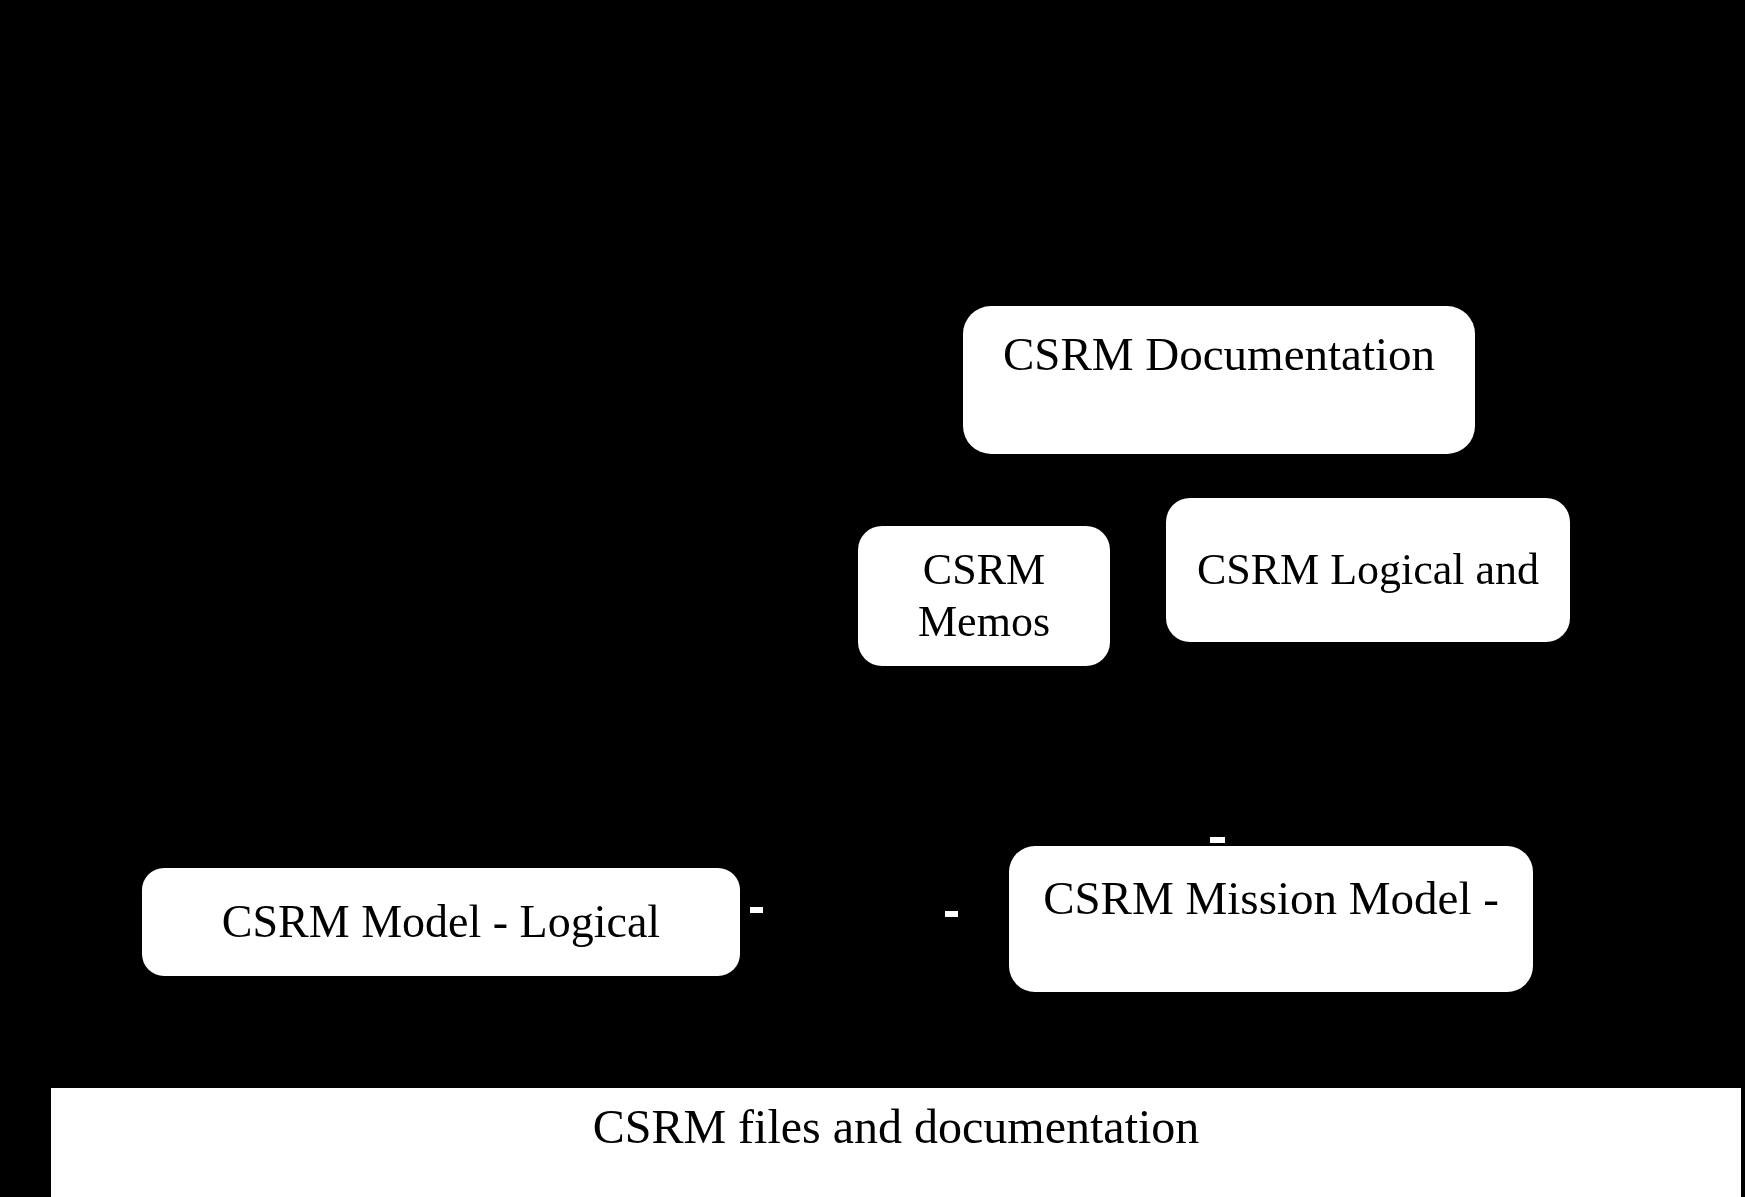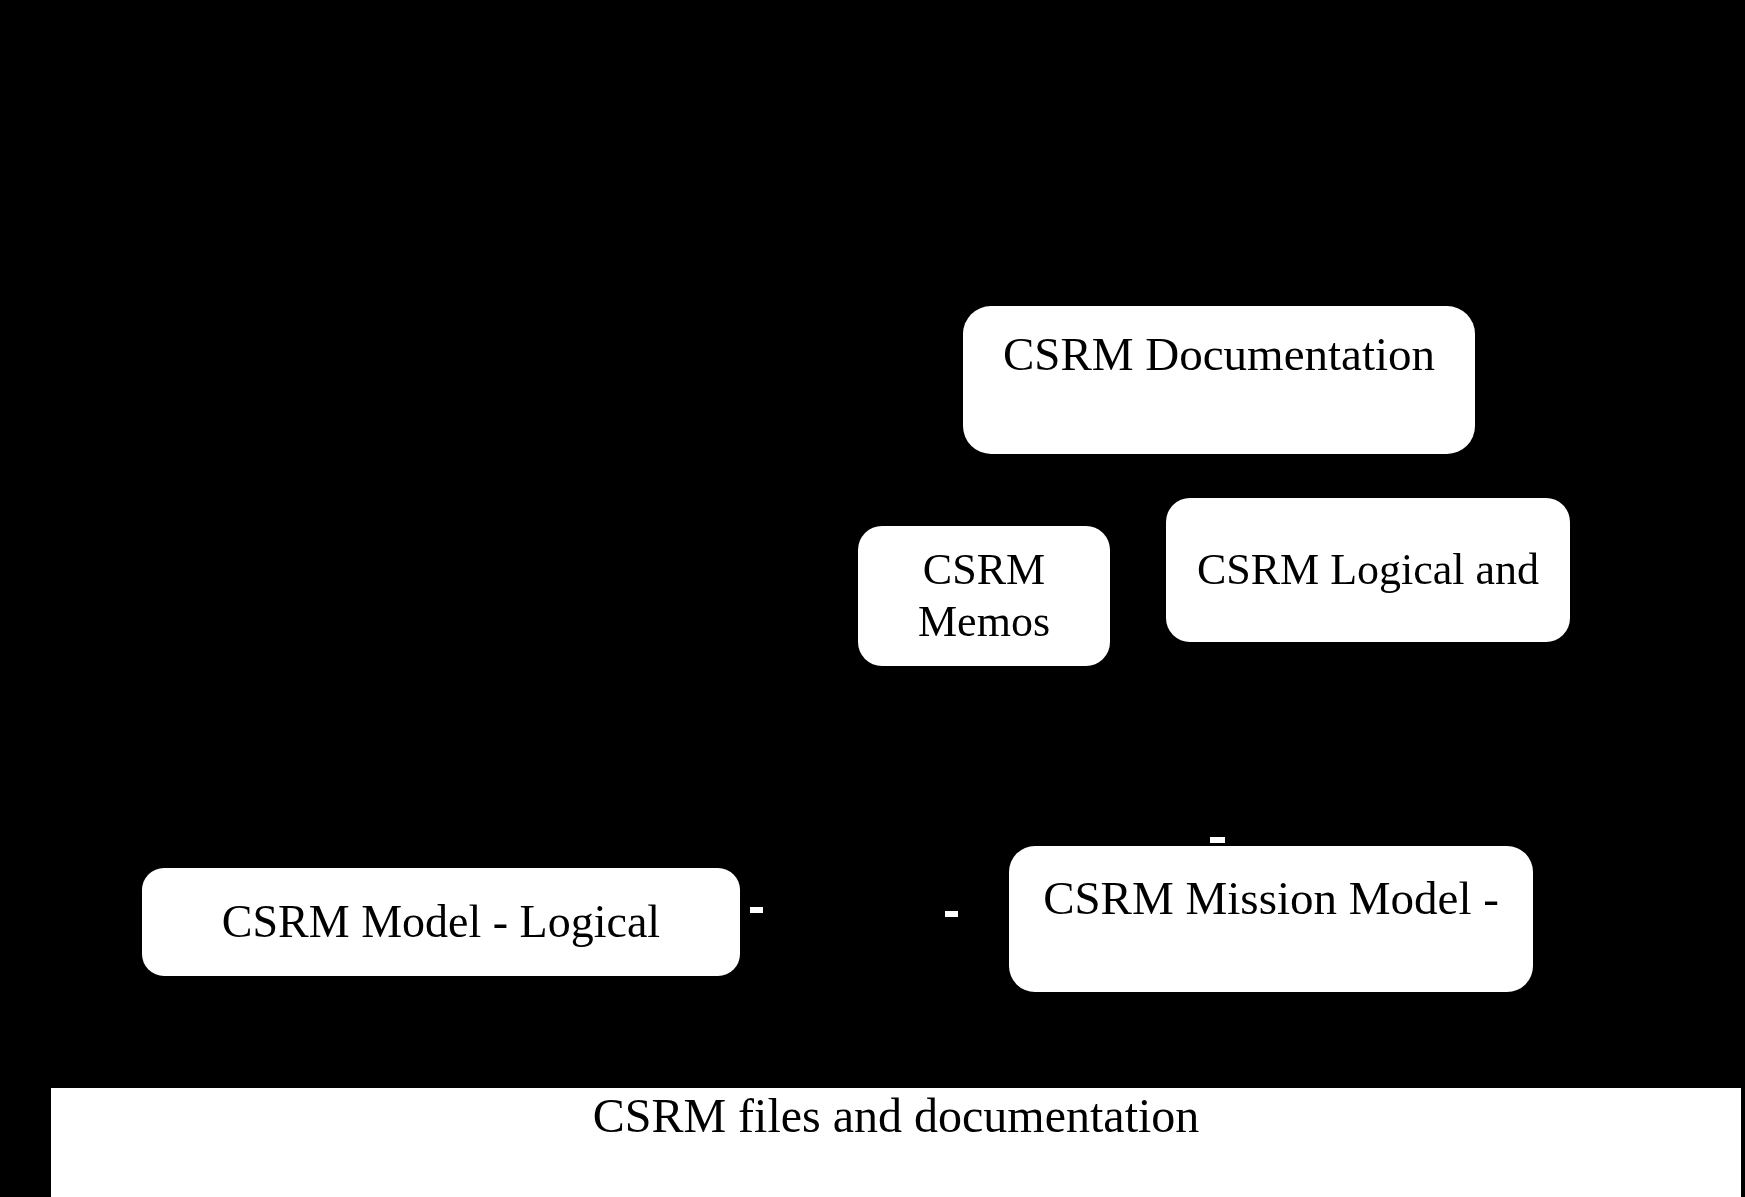--- a/index.html
+++ b/index.html
@@ -57,21 +57,21 @@
     padding-top:26px;
     font-size:47px;line-height:1.12;margin-left:46px;
   }
   
   .footer-bar{
     position:absolute;
     left:51px;top:1088px;width:1690px;height:109px;
     background:#ffffff;
     color:#000000;
     display:flex;
-    align-items:flex-start;
+    align-items:center;
     justify-content:center;
     box-sizing:border-box;
     padding-bottom:32px;
     font-size:48px;
   }
   
   .remnant{
     position:absolute;
     background:#ffffff;
   }

